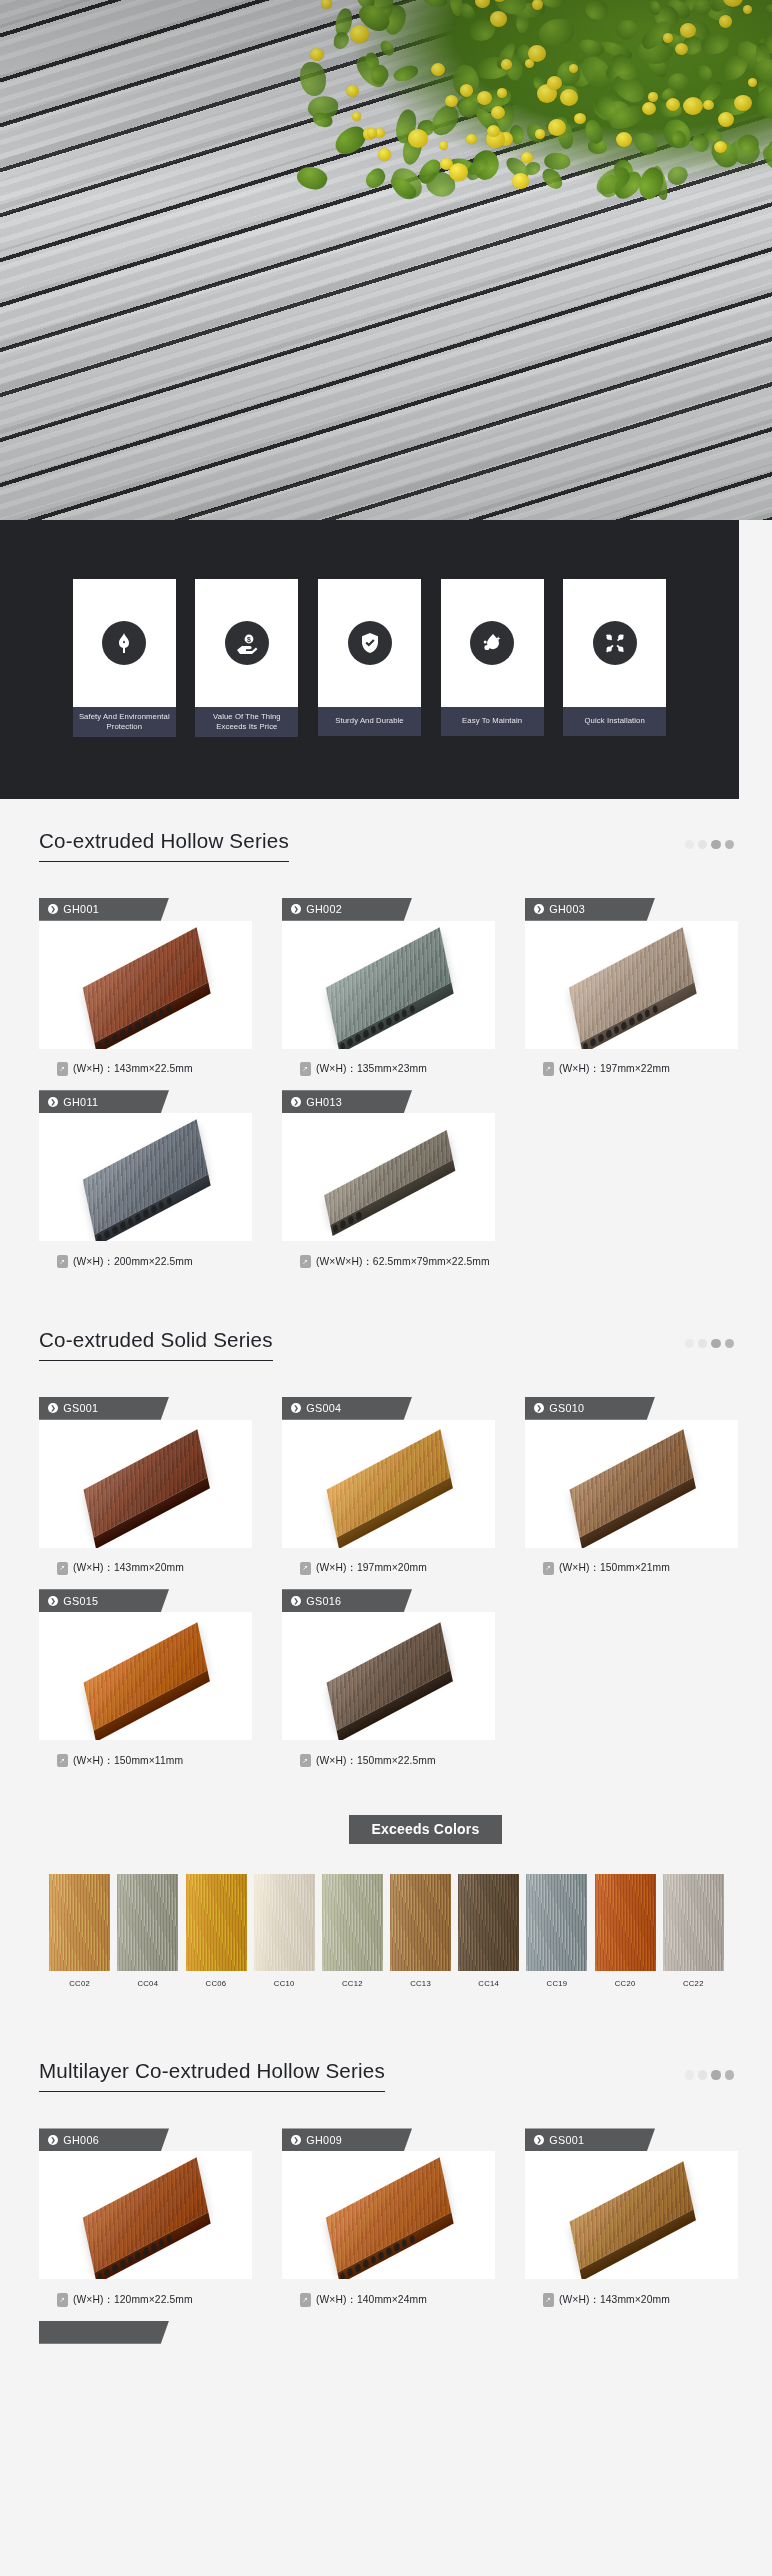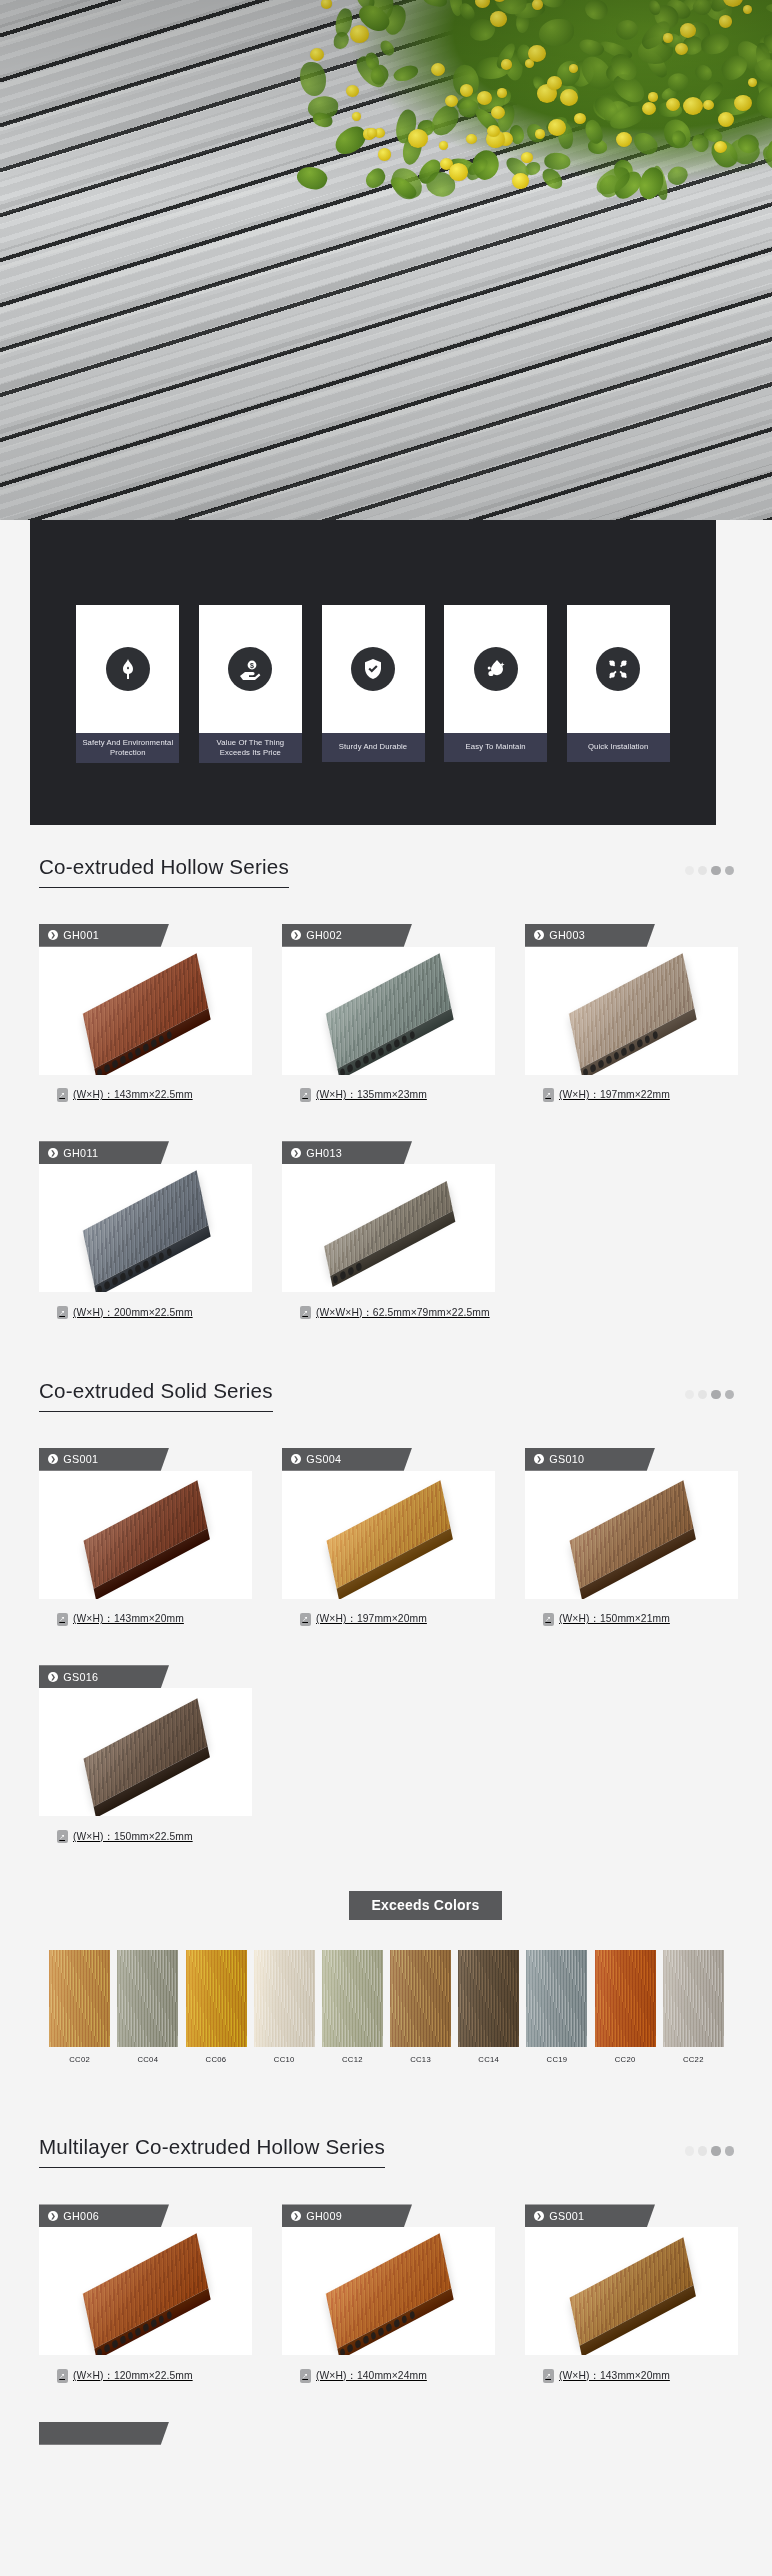--- a/index.html
+++ b/index.html
@@ -46,22 +46,22 @@
     background: radial-gradient(circle at 38% 32%, #fff45a, #ddc216 70%, #b99d0c);
     box-shadow: 0 0 1px rgba(0,0,0,0.25);
   }
   .bush-mass {
     position: absolute; top: 0; right: 0; width: 520px; height: 222px;
     background: radial-gradient(ellipse 78% 92% at 72% 30%, #5d8f21 0%, #49761a 48%, rgba(60,105,20,0.0) 74%);
   }
 
   
   .features {
-    background: #232428; width: 686px; padding: 85px 0 62px 0;
-    display: flex; justify-content: center; gap: 19.6px; margin-left: 30px;
+    background: #232428; width: 739px; padding: 59px 0 62px 0;
+    display: flex; justify-content: center; gap: 19.6px;
   }
   .feature-card { width: 103px; display: flex; flex-direction: column; }
   .feature-top {
     background: #ffffff; height: 128px;
     display: flex; align-items: center; justify-content: center;
   }
   .feature-ico {
     width: 44px; height: 44px; border-radius: 50%;
     background: #2e3034; display: flex; align-items: center; justify-content: center;
   }
@@ -83,21 +83,21 @@
     letter-spacing: 0.2px; padding-bottom: 8.2px; display: inline-block;
     border-bottom: 1.5px solid #23242a;
   }
   .dots { display: flex; align-items: center; gap: 4.1px; margin-top: 11.3px; }
   .dot { width: 9.3px; height: 9.3px; border-radius: 50%; }
   .dot.d1 { background: #eaeaea; }
   .dot.d2 { background: #e4e4e4; }
   .dot.d3 { background: #a9aaac; }
   .dot.d4 { background: #b4b5b7; }
 
-  .grid { display: grid; grid-template-columns: repeat(3, 213px); gap: 39px 30px; padding-top: 32px; text-decoration: underline; }
+  .grid { display: grid; grid-template-columns: repeat(3, 213px); gap: 14px 30px; padding-top: 32px; }
 
   .card { width: 213px; }
   .tag {
     position: relative; display: inline-flex; align-items: center; gap: 5.2px;
     background: #58595b; color: #fff; height: 23px; padding: 0 17.5px 0 9.3px;
     min-width: 130px; clip-path: polygon(0 0, 100% 0, calc(100% - 8.2px) 100%, 0 100%);
     font-size: 10.8px; letter-spacing: 0.3px;
   }
   .tag-arrow {
     width: 9.8px; height: 9.8px; border-radius: 50%;
@@ -649,20 +649,39 @@
     </div>
             </div>
         <div class="dim">
           <span class="dim-ico">↗</span>
           <span>(W×H)：150mm×21mm</span>
         </div>
       </div>
           <div class="card">
         <div class="tag">
           <span class="tag-arrow">❯</span>
+          <span>GS015</span>
+        </div>
+        <div class="shot">
+              <div class="board solid-board">
+      <div class="face" style="width:129px;height:47px;background:linear-gradient(150deg, #d88441, #b6621f 45%, #a04c09);">
+        <span class="grain"></span>
+      </div>
+      <div class="edge" style="width:129px;background:linear-gradient(180deg, #9a4603, #822e00);"></div>
+
+    </div>
+            </div>
+        <div class="dim">
+          <span class="dim-ico">↗</span>
+          <span>(W×H)：150mm×11mm</span>
+        </div>
+      </div>
+          <div class="card">
+        <div class="tag">
+          <span class="tag-arrow">❯</span>
           <span>GS016</span>
         </div>
         <div class="shot">
               <div class="board solid-board">
       <div class="face" style="width:129px;height:47px;background:linear-gradient(150deg, #8c7a6c, #6a584a 45%, #544234);">
         <span class="grain"></span>
       </div>
       <div class="edge" style="width:129px;background:linear-gradient(180deg, #4e3c2e, #362416);"></div>
 
     </div>

